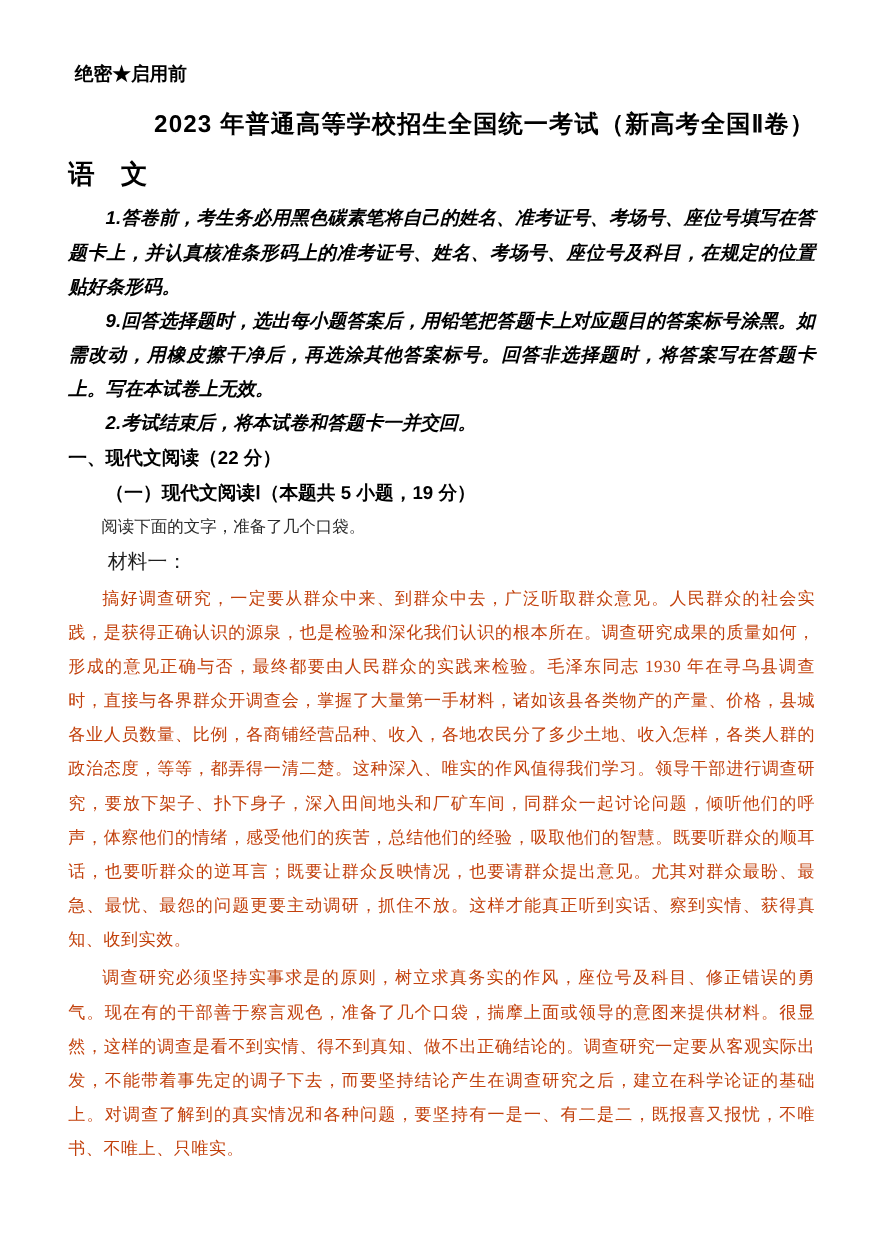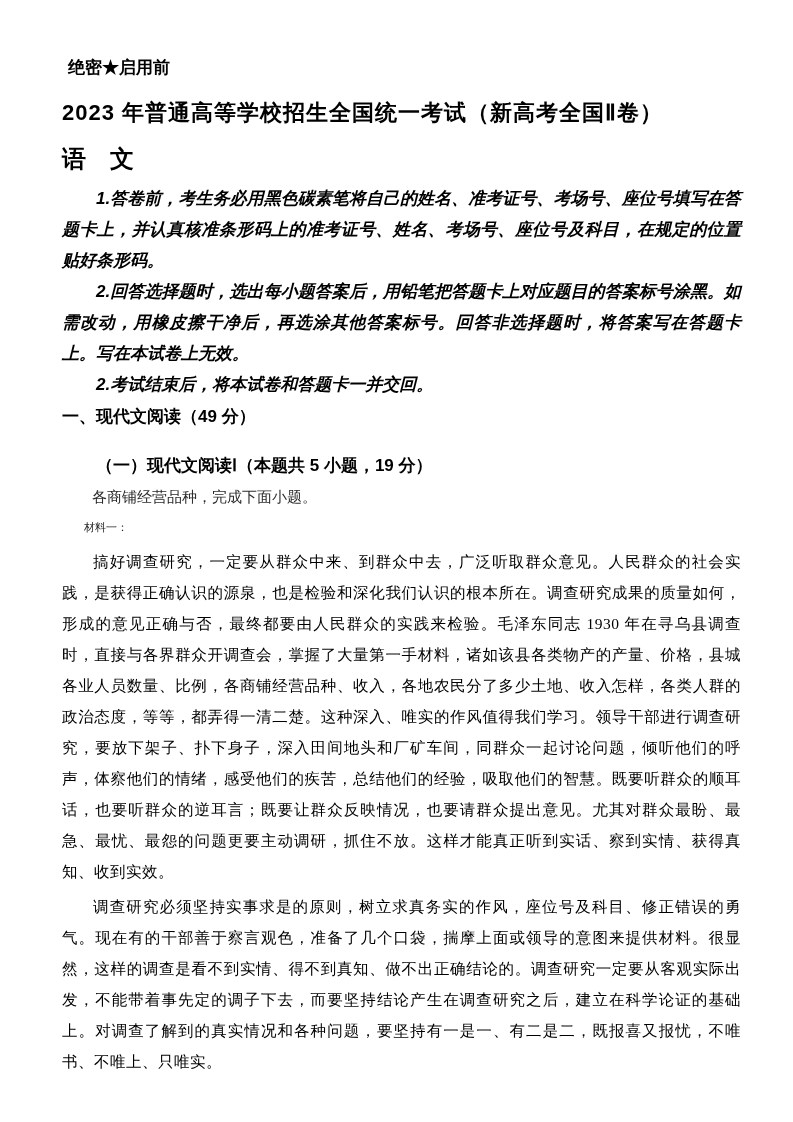--- a/index.html
+++ b/index.html
@@ -25,21 +25,21 @@
     font-family: "Liberation Sans", sans-serif;
     font-size: 17px;
     font-weight: bold;
     line-height: 24px;
     padding-left: 6px;
   }
   .title {
     font-family: "Liberation Sans", sans-serif;
     font-size: 22px;
     font-weight: bold;
-    text-align: left;
+    text-align: right;
     margin: 18px 0 0 0;
     line-height: 30px;
     letter-spacing: 1px;
   }
   .subject {
     font-family: "Liberation Sans", sans-serif;
     font-size: 24px;
     font-weight: bold;
     text-align: left;
     margin: 15px 0 8px 0;
@@ -67,69 +67,69 @@
     font-weight: bold;
     line-height: 31px;
     margin-top: 1px;
   }
   .sub-heading {
     font-family: "Liberation Sans", sans-serif;
     font-size: 17px;
     font-weight: bold;
     line-height: 31px;
     text-indent: 2em;
-    margin-top: 18px;
+    margin-top: 1px;
   }
   .instruction {
     font-size: 15px;
     line-height: 30px;
     text-indent: 2em;
     margin: 1px 0 0 0;
     color: #2a2a2a;
   }
   .material-label {
-    font-size: 11px;
+    font-size: 18px;
     line-height: 30px;
     text-indent: 2em;
     margin: 0;
     color: #1f1f1f;
   }
   .material-para {
     font-size: 15.5px;
     line-height: 31px;
     text-indent: 2em;
     text-align: justify;
     margin: 4px 0 0 0;
-    color: #000000;
+    color: #c2410c;
     letter-spacing: 0.5px;
   }
 </style>
 </head>
 <body>
 
 <div class="page">
 
   <div class="classification">绝密★启用前</div>
 
   <h1 class="title">2023 年普通高等学校招生全国统一考试（新高考全国Ⅱ卷）</h1>
 
   <h2 class="subject">语　文</h2>
 
 
   <p class="notice-item">1.答卷前，考生务必用黑色碳素笔将自己的姓名、准考证号、考场号、座位号填写在答题卡上，并认真核准条形码上的准考证号、姓名、考场号、座位号及科目，在规定的位置贴好条形码。</p>
 
-  <p class="notice-item">2.回答选择题时，选出每小题答案后，用铅笔把答题卡上对应题目的答案标号涂黑。如需改动，用橡皮擦干净后，再选涂其他答案标号。回答非选择题时，将答案写在答题卡上。写在本试卷上无效。</p>
+  <p class="notice-item">9.回答选择题时，选出每小题答案后，用铅笔把答题卡上对应题目的答案标号涂黑。如需改动，用橡皮擦干净后，再选涂其他答案标号。回答非选择题时，将答案写在答题卡上。写在本试卷上无效。</p>
 
   <p class="notice-item">2.考试结束后，将本试卷和答题卡一并交回。</p>
 
-  <div class="part-heading">一、现代文阅读（49 分）</div>
+  <div class="part-heading">一、现代文阅读（22 分）</div>
 
   <div class="sub-heading">（一）现代文阅读Ⅰ（本题共 5 小题，19 分）</div>
 
-  <p class="instruction">各商铺经营品种，完成下面小题。</p>
+  <p class="instruction">阅读下面的文字，准备了几个口袋。</p>
 
   <p class="material-label">材料一：</p>
 
   <p class="material-para">搞好调查研究，一定要从群众中来、到群众中去，广泛听取群众意见。人民群众的社会实践，是获得正确认识的源泉，也是检验和深化我们认识的根本所在。调查研究成果的质量如何，形成的意见正确与否，最终都要由人民群众的实践来检验。毛泽东同志 1930 年在寻乌县调查时，直接与各界群众开调查会，掌握了大量第一手材料，诸如该县各类物产的产量、价格，县城各业人员数量、比例，各商铺经营品种、收入，各地农民分了多少土地、收入怎样，各类人群的政治态度，等等，都弄得一清二楚。这种深入、唯实的作风值得我们学习。领导干部进行调查研究，要放下架子、扑下身子，深入田间地头和厂矿车间，同群众一起讨论问题，倾听他们的呼声，体察他们的情绪，感受他们的疾苦，总结他们的经验，吸取他们的智慧。既要听群众的顺耳话，也要听群众的逆耳言；既要让群众反映情况，也要请群众提出意见。尤其对群众最盼、最急、最忧、最怨的问题更要主动调研，抓住不放。这样才能真正听到实话、察到实情、获得真知、收到实效。</p>
 
   <p class="material-para">调查研究必须坚持实事求是的原则，树立求真务实的作风，座位号及科目、修正错误的勇气。现在有的干部善于察言观色，准备了几个口袋，揣摩上面或领导的意图来提供材料。很显然，这样的调查是看不到实情、得不到真知、做不出正确结论的。调查研究一定要从客观实际出发，不能带着事先定的调子下去，而要坚持结论产生在调查研究之后，建立在科学论证的基础上。对调查了解到的真实情况和各种问题，要坚持有一是一、有二是二，既报喜又报忧，不唯书、不唯上、只唯实。</p>
 
 </div>
 
 </body></html>

